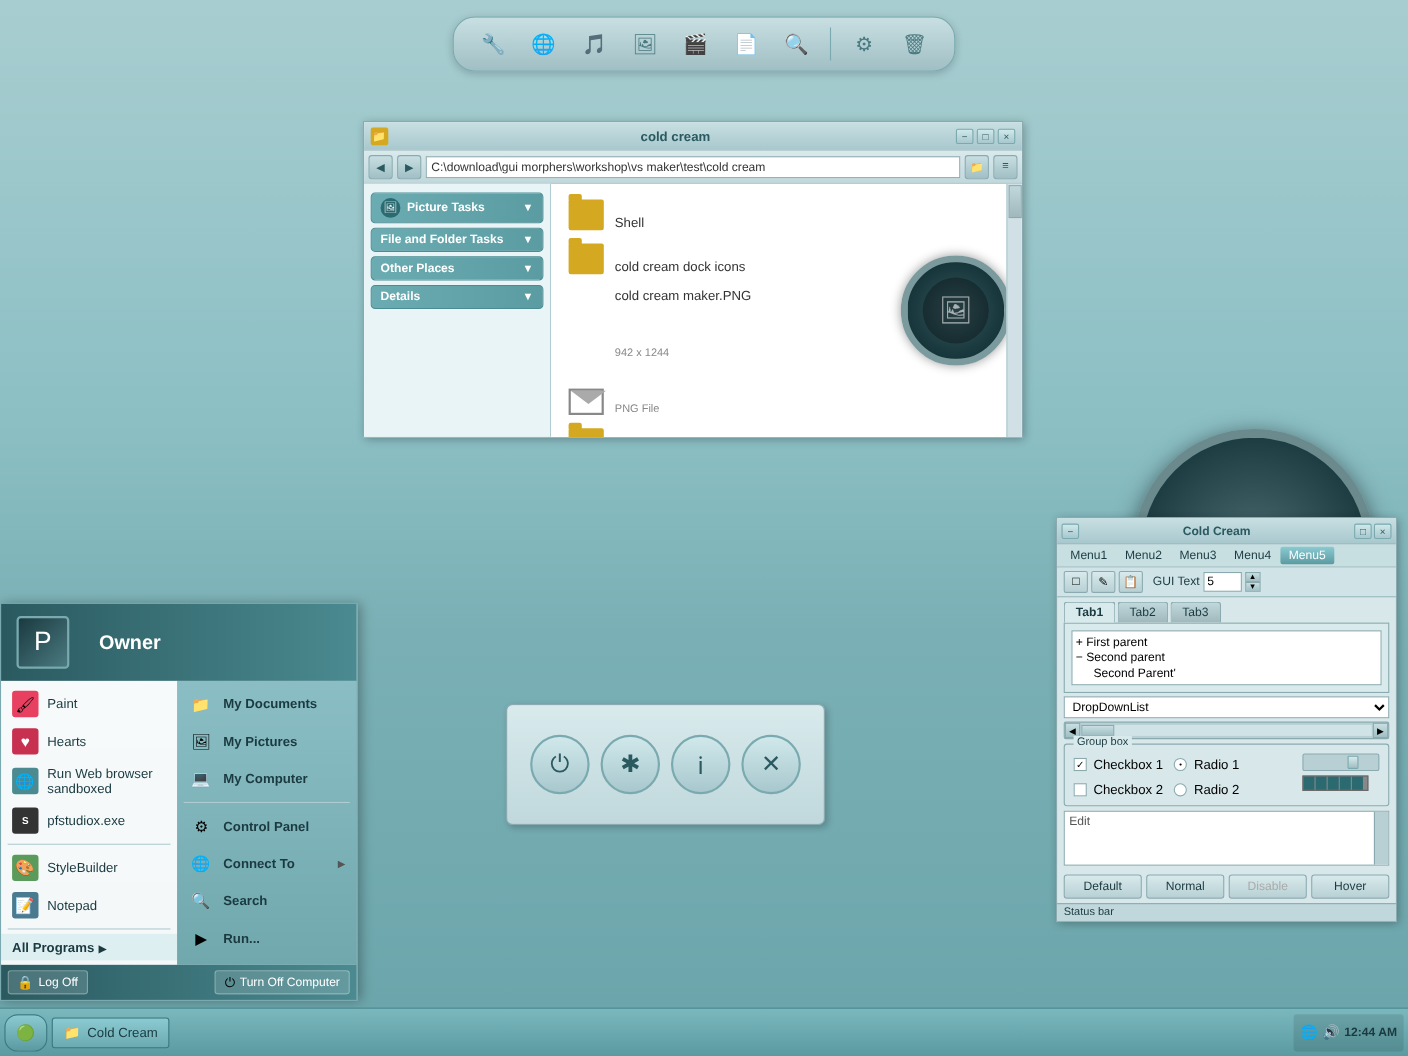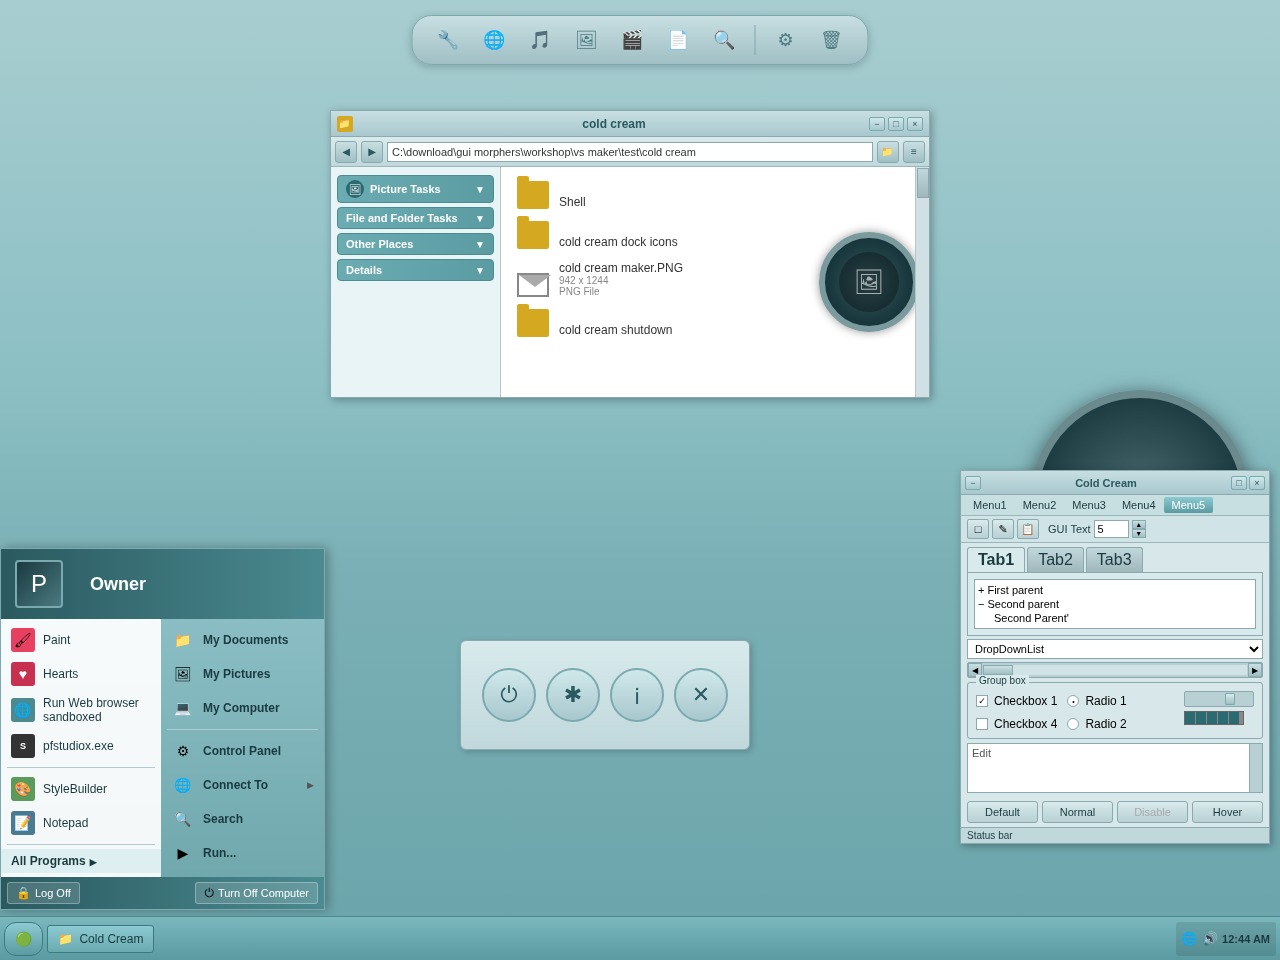--- a/index.html
+++ b/index.html
@@ -210,20 +210,21 @@
       background: #d4a820;
       border-radius: 2px 2px 0 0;
     }
     .file-item-name {
       font-size: 12px;
       color: #333;
     }
     .file-item-sub {
       font-size: 10px;
       color: #888;
+      margin-top: 40px;
     }
     .envelope-icon {
       width: 32px;
       height: 24px;
       border: 2px solid #888;
       background: #fff;
       position: relative;
       display: flex;
       align-items: center;
       justify-content: center;
@@ -632,21 +633,21 @@
     .cc-tabs {
       display: flex;
       padding: 4px 6px 0;
       gap: 2px;
     }
     .cc-tab {
       padding: 3px 10px;
       background: linear-gradient(180deg, #c0d8dc, #a0b8bc);
       border: 1px solid #8aaab0;
       border-bottom: none;
-      font-size: 16px;
+      font-size: 11px;
       color: #1a3a40;
       cursor: pointer;
       border-radius: 3px 3px 0 0;
     }
     .cc-tab.active {
       background: #d8eaec;
       font-weight: bold;
     }
     .cc-tab-content {
       background: #d8eaec;
@@ -1133,21 +1134,21 @@
   <div class="cc-groupbox">
     <span class="cc-groupbox-label">Group box</span>
     <div style="display:flex; gap:10px; margin-top:4px;">
       <div style="display:flex; flex-direction:column; gap:3px;">
         <div class="cc-check-row">
           <div class="cc-checkbox">✓</div>
           <span>Checkbox 1</span>
         </div>
         <div class="cc-check-row">
           <div class="cc-checkbox"></div>
-          <span>Checkbox 4</span>
+          <span>Checkbox 2</span>
         </div>
       </div>
       <div style="display:flex; flex-direction:column; gap:3px;">
         <div class="cc-check-row">
           <div class="cc-radio">•</div>
           <span>Radio 1</span>
         </div>
         <div class="cc-check-row">
           <div class="cc-radio"></div>
           <span>Radio 2</span>

